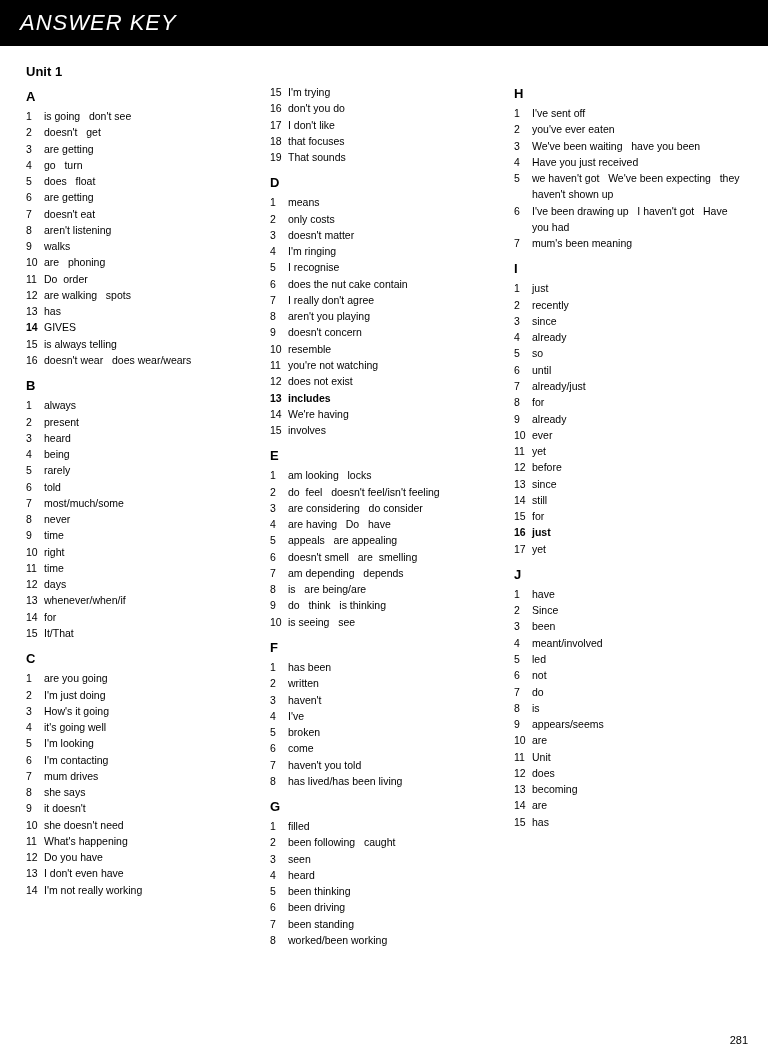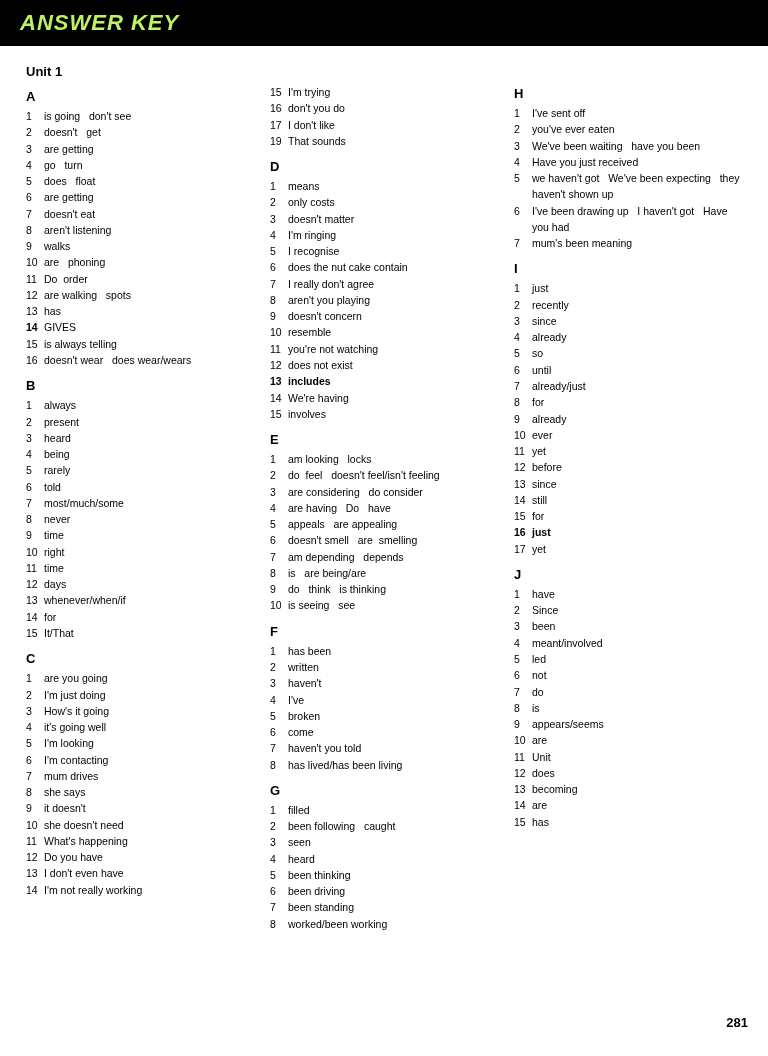--- a/index.html
+++ b/index.html
@@ -16,23 +16,23 @@
       background: #fff;
       position: relative;
       padding-bottom: 30px;
     }
     .header {
       background: #000;
       padding: 10px 20px 10px 20px;
       margin-bottom: 18px;
     }
     .header-title {
-      color: #bef264;
+      color: #ffffff;
       font-size: 22px;
-      font-weight: 700;
+      font-weight: 400;
       font-style: italic;
       letter-spacing: 1px;
       text-align: right;
     }
     .content {
       display: flex;
       flex-direction: row;
       padding: 0 18px;
       gap: 0;
     }
@@ -68,24 +68,24 @@
     }
     .answer-num.bold {
       font-weight: bold;
     }
     .answer-text {
       flex: 1;
       color: #000;
     }
     .page-num {
       position: absolute;
-      bottom: 26px;
+      bottom: 10px;
       right: 20px;
-      font-size: 13px;
-      font-weight: bold;
+      font-size: 11px;
+      font-weight: normal;
     }
   </style>
 </head>
 <body>
 
 <div class="page">
   <div class="header">
     <span class="header-title">ANSWER KEY</span>
   </div>
 
@@ -296,20 +296,24 @@
           </li>
         <li>
             <span class="answer-num">16</span>
             <span class="answer-text">don't you do</span>
           </li>
         <li>
             <span class="answer-num">17</span>
             <span class="answer-text">I don't like</span>
           </li>
         <li>
+            <span class="answer-num">18</span>
+            <span class="answer-text">that focuses</span>
+          </li>
+        <li>
             <span class="answer-num">19</span>
             <span class="answer-text">That sounds</span>
           </li>
       </ul>
 
       <div class="section-title">D</div>
       <ul class="answer-list">
         <li>
             <span class="answer-num">1</span>
             <span class="answer-text">means</span>

